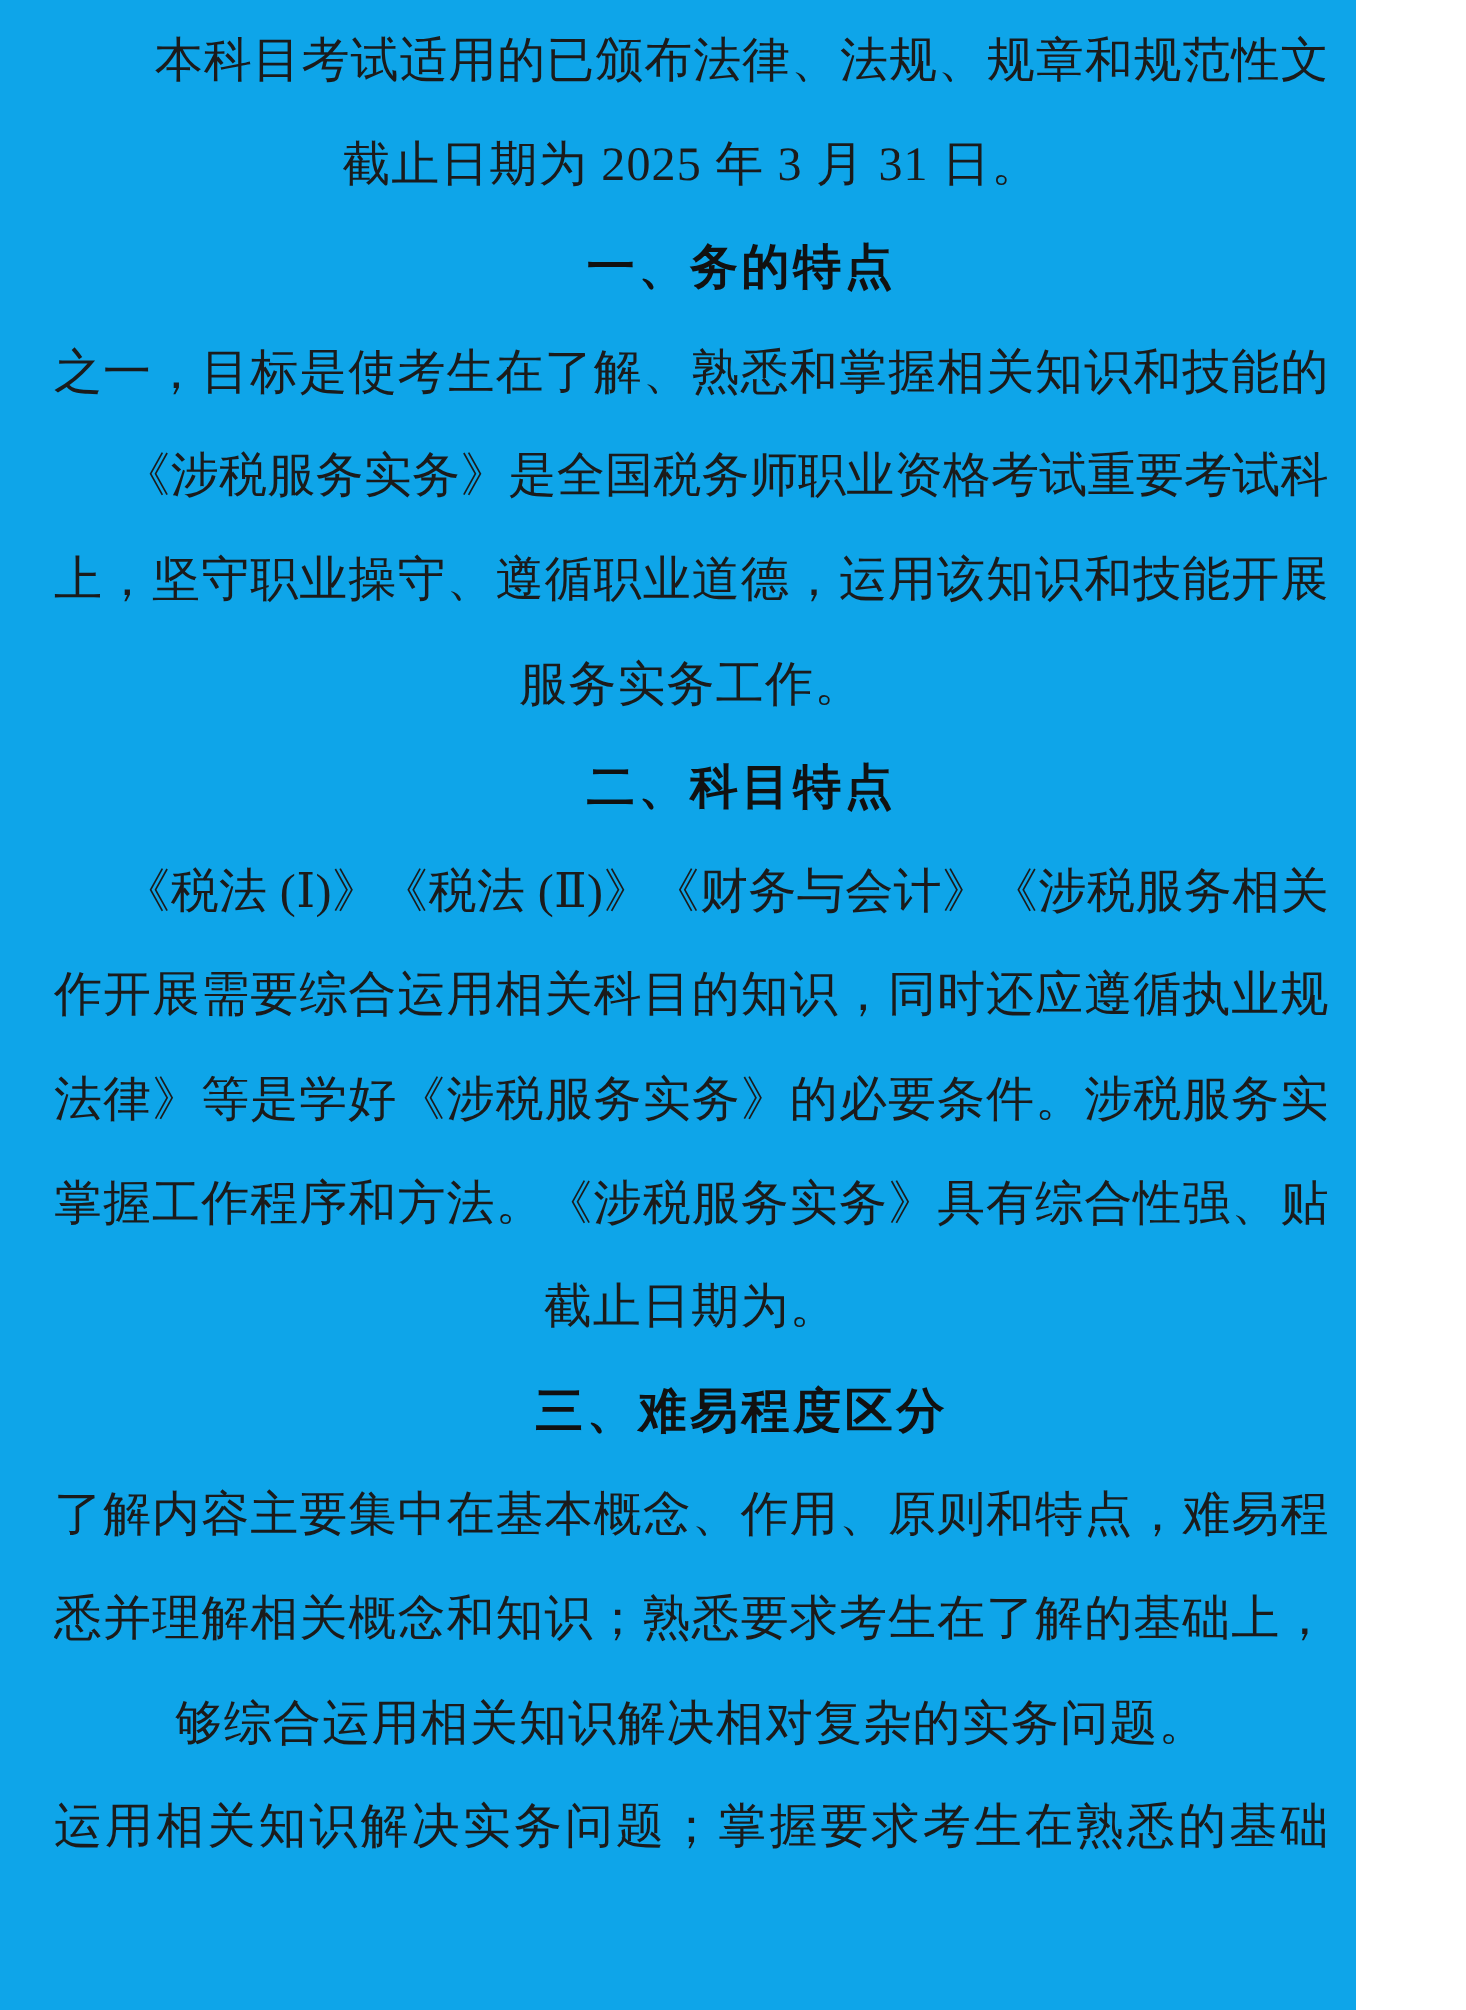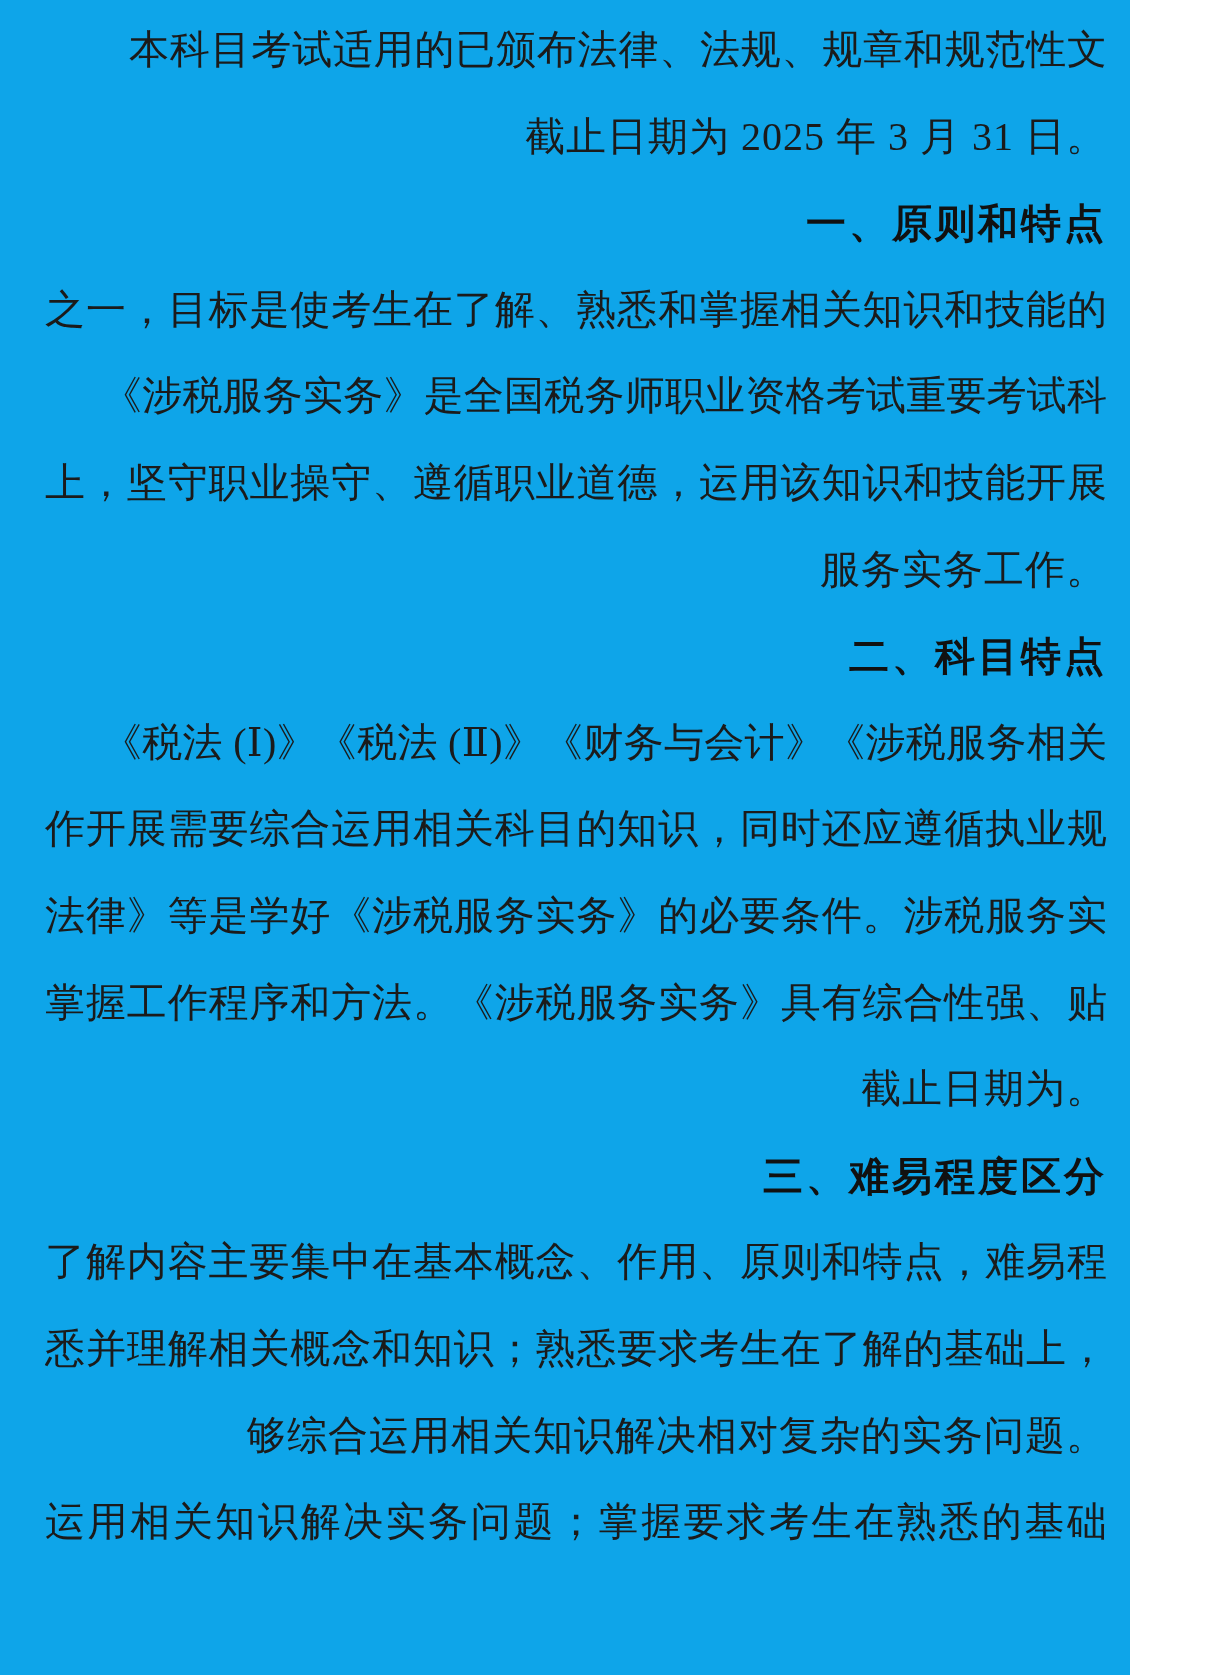--- a/index.html
+++ b/index.html
@@ -20,21 +20,21 @@
     background: #0ea5e9;
   }
   .ln {
     height: 86.6px;
     line-height: 86.6px;
     font-family: "Liberation Serif", "DejaVu Serif", serif;
     font-size: 40px;
     color: #1b1b1b;
     letter-spacing: 1px;
     overflow: hidden;
-    text-align: right;
+    text-align: center;
   }
   
   .ln.j {
     text-align: justify;
     text-align-last: justify;
     text-justify: inter-character;
     letter-spacing: 0;
   }
   
   .ln.ind2 { padding-left: 84px; }   
@@ -47,21 +47,21 @@
     padding-left: 84px;
     color: #111111;
   }
 </style>
 </head>
 <body>
 
 <div class="page">
   <div class="ln j ind2">本科目考试适用的已颁布法律、法规、规章和规范性文件的</div>
   <div class="ln">截止日期为 2025 年 3 月 31 日。</div>
-  <div class="ln heading">一、原则和特点</div>
+  <div class="ln heading">一、务的特点</div>
   <div class="ln j">之一，目标是使考生在了解、熟悉和掌握相关知识和技能的基础</div>
   <div class="ln j ind1">《涉税服务实务》是全国税务师职业资格考试重要考试科目</div>
   <div class="ln j">上，坚守职业操守、遵循职业道德，运用该知识和技能开展涉税</div>
   <div class="ln">服务实务工作。</div>
   <div class="ln heading">二、科目特点</div>
   <div class="ln j ind1">《税法 (Ⅰ)》《税法 (Ⅱ)》《财务与会计》《涉税服务相关</div>
   <div class="ln j">作开展需要综合运用相关科目的知识，同时还应遵循执业规则、</div>
   <div class="ln j">法律》等是学好《涉税服务实务》的必要条件。涉税服务实务工</div>
   <div class="ln j">掌握工作程序和方法。《涉税服务实务》具有综合性强、贴近实</div>
   <div class="ln">截止日期为。</div>

